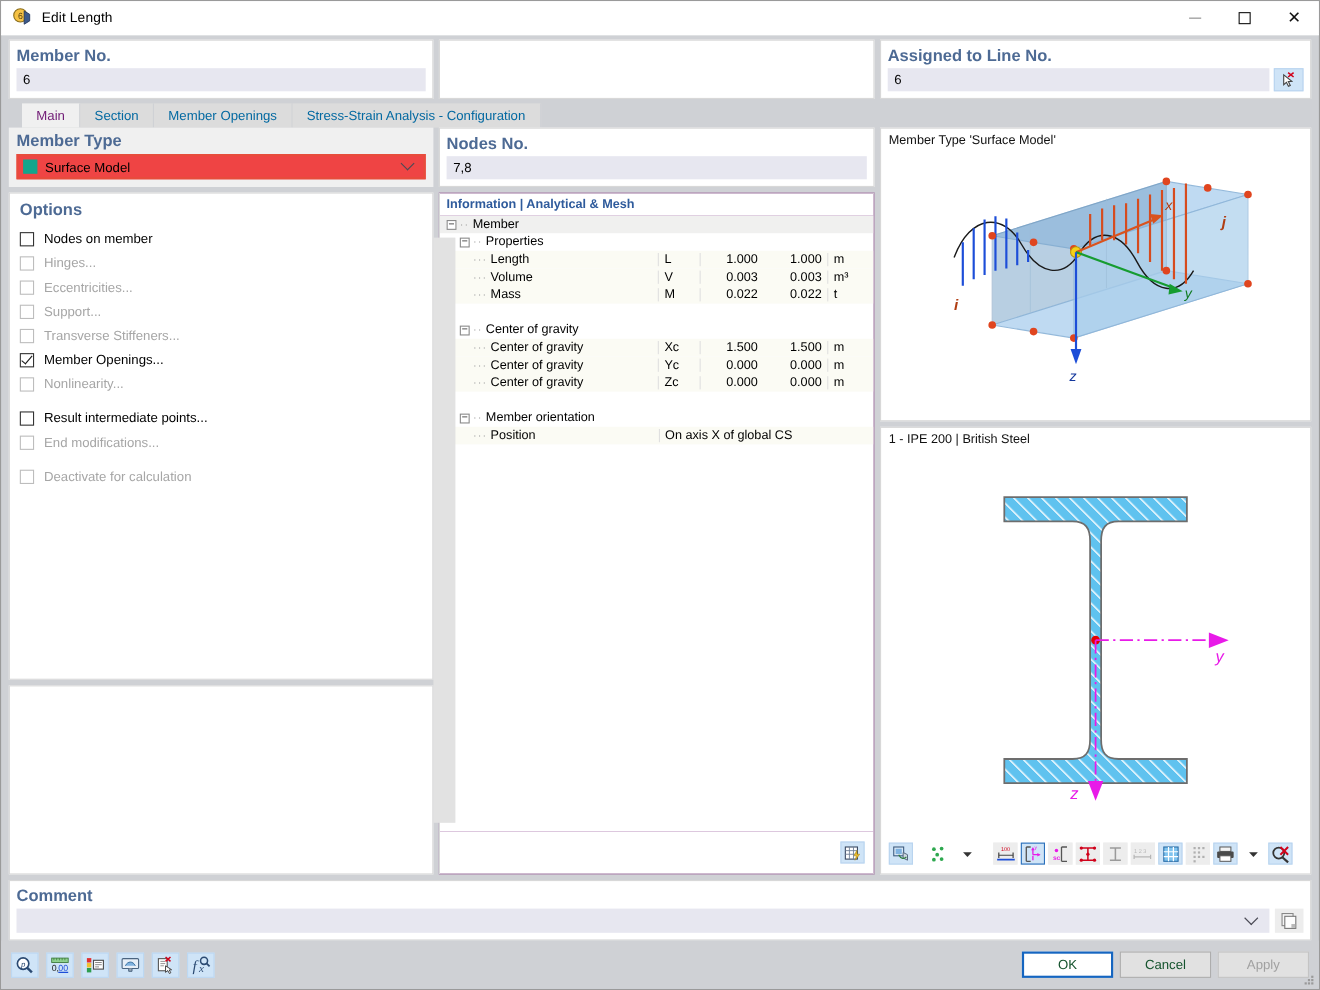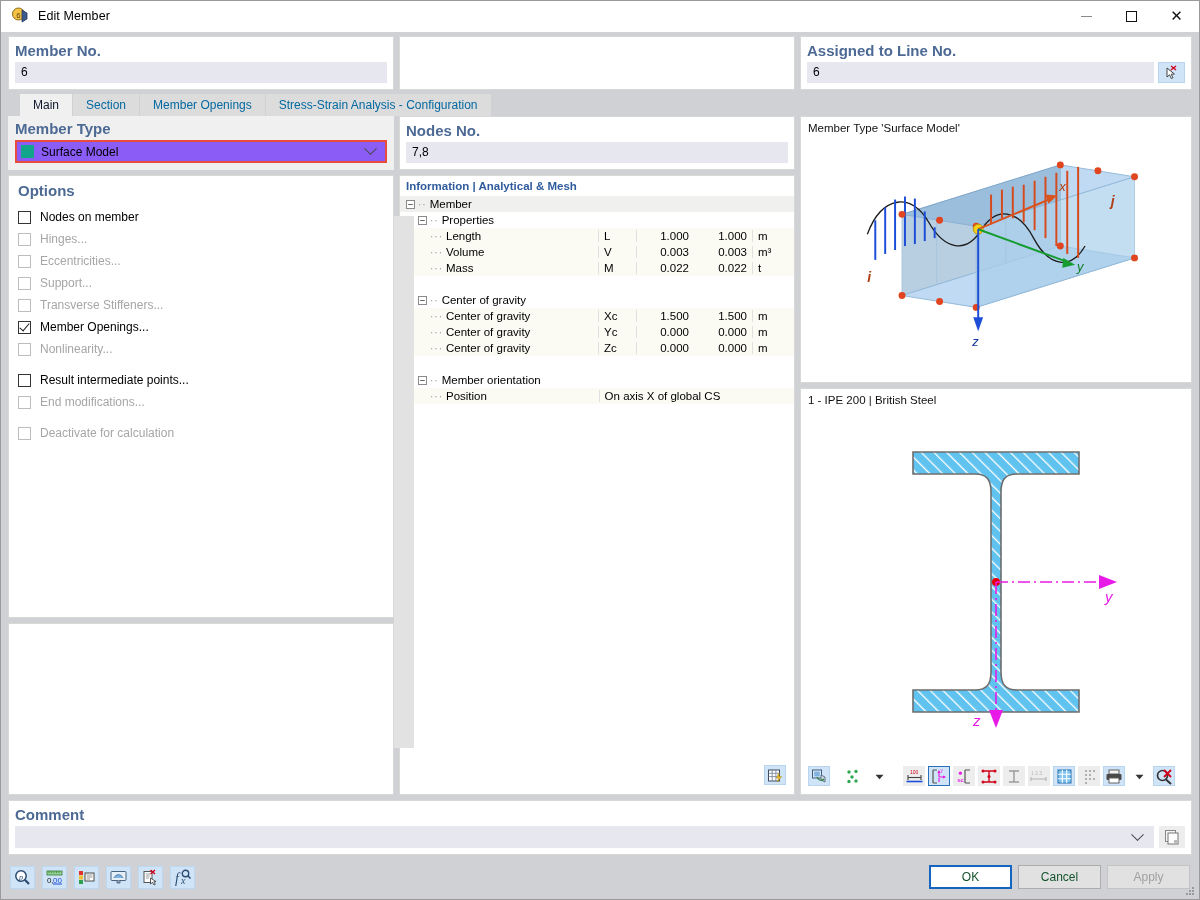--- a/index.html
+++ b/index.html
@@ -75,36 +75,36 @@
     display: flex; align-items: flex-end;
     padding-left: 19px; height: 22px; flex: 0 0 22px;
     margin-top: 4px;
   }
   .tab {
     height: 22px; line-height: 22px;
     padding: 0 13px; font-size: 12px;
     background: #dcdcdc; color: #0369a1;
     border-right: 1px solid #cfd1d5;
   }
-  .tab.active { background: #f0f0f0; color: #0f172a; }
+  .tab.active { background: #f0f0f0; color: #701a75; }
 
   
   .content {
     flex: 1 1 auto; display: flex; gap: 5px;
     padding: 0 7px 0 7px;
     min-height: 0;
   }
   .col-left  { flex: 0 0 386px; display: flex; flex-direction: column; gap: 5px; }
   .col-mid   { flex: 0 0 396px; display: flex; flex-direction: column; position: relative; }
   .col-right { flex: 1 1 auto;  display: flex; flex-direction: column; gap: 5px; }
 
   
   .mtype-panel { background: #f0f0f0; padding: 4px 7px 7px 7px; }
   .combo {
-    height: 23px; background: #8b5cf6;
+    height: 23px; background: #ef4444;
     border: 2px solid #e74c3c;
     display: flex; align-items: center; padding: 0 4px;
     position: relative;
   }
   .combo-swatch { width: 13px; height: 13px; background: #12a58c; margin-right: 7px; flex: 0 0 13px; }
   .combo-text { font-size: 12px; flex: 1 1 auto; }
   .chev {
     width: 9px; height: 9px; border-right: 1.4px solid #4a4a55; border-bottom: 1.4px solid #4a4a55;
     transform: rotate(45deg) translate(-2px,-2px); margin-right: 6px;
   }
@@ -228,21 +228,21 @@
 <div class="window">
 
   <div class="titlebar">
     <div class="title-icon">
       <svg width="20" height="20" viewBox="0 0 20 20">
         <circle cx="8.5" cy="8" r="6" fill="#f6c244" stroke="#8a6d1a" stroke-width="1"></circle>
         <text x="8.5" y="11.5" font-size="8" text-anchor="middle" fill="#5a4410" font-family="Liberation Sans">6</text>
         <path d="M12 4 L17 7 L17 13 L12 16 Z" fill="#3d5a8c" stroke="#243a5e" stroke-width="0.8"></path>
       </svg>
     </div>
-    <span class="title-text">Edit Member</span>
+    <span class="title-text">Edit Length</span>
     <div class="title-spacer"></div>
     <div class="win-btn">
         <div class="win-min"></div>
       </div>
     <div class="win-btn">
         <div class="win-max"></div>
       </div>
     <div class="win-btn">
         <span class="win-close">✕</span>
       </div>

